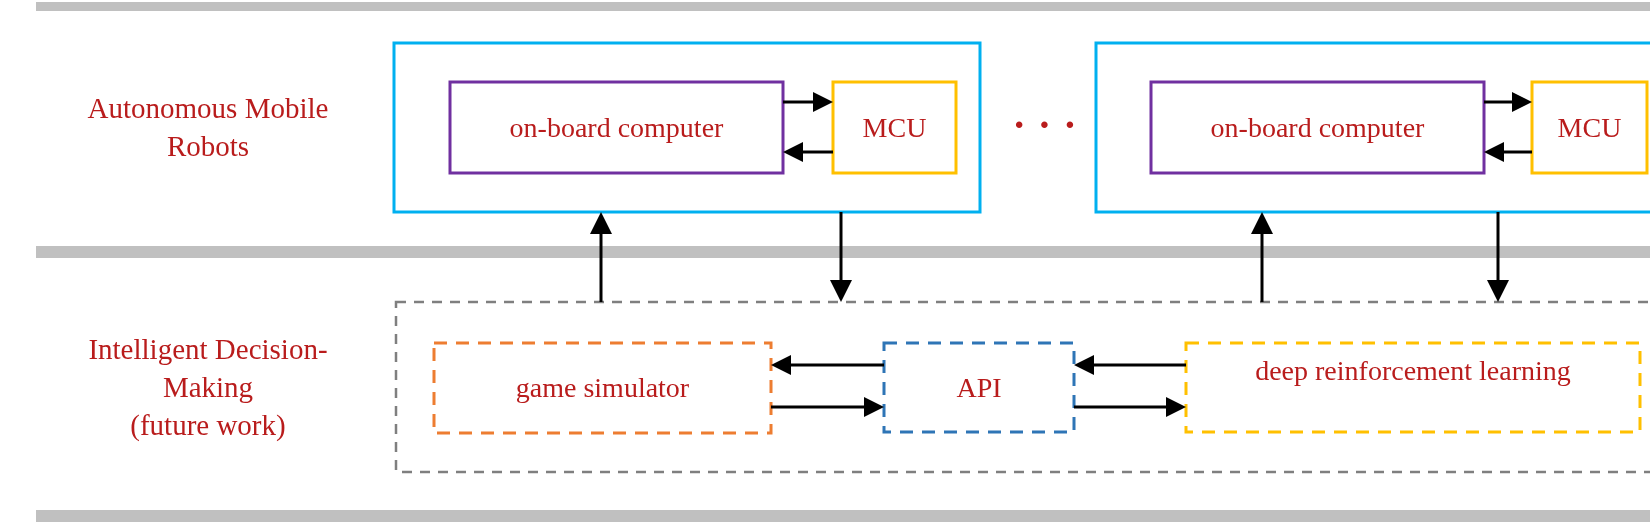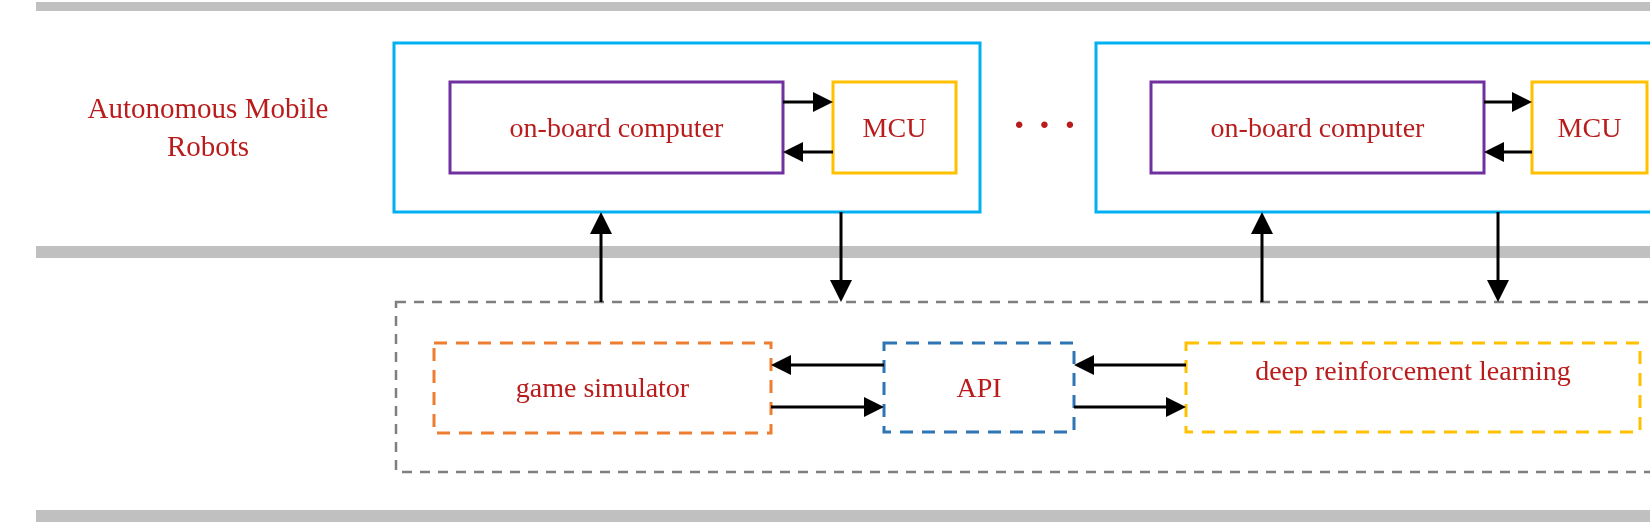--- a/index.html
+++ b/index.html
@@ -119,20 +119,23 @@
       <polygon points="1058,355 1058,375 1038,365" fill="#000"></polygon>
     </g>
     <g>
       <line x1="1038" y1="407" x2="1132" y2="407" stroke="#000" stroke-width="3"></line>
       <polygon points="1130,397 1130,417 1150,407" fill="#000"></polygon>
     </g>
   </svg>
 
   <div class="lbl row1">Autonomous Mobile
 Robots</div>
+  <div class="lbl row2">Intelligent Decision-
+Making
+(future work)</div>
 
   <div class="boxtext bt-computer1">on-board computer</div>
   <div class="boxtext bt-mcu1">MCU</div>
 
   <div class="boxtext dots">···</div>
 
   <div class="boxtext bt-computer2">on-board computer</div>
   <div class="boxtext bt-mcu2">MCU</div>
 
   <div class="boxtext bt-sim">game simulator</div>

